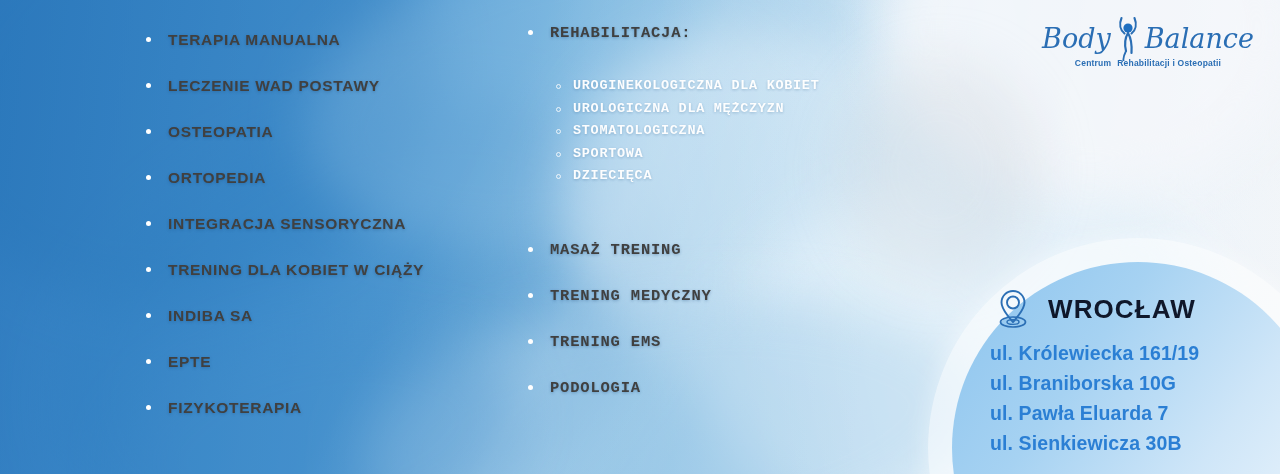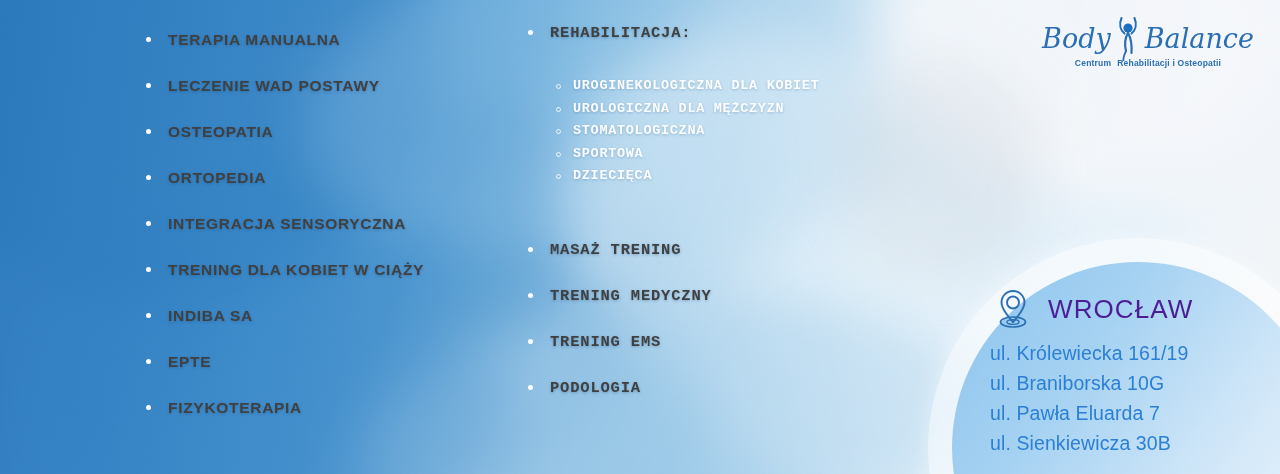--- a/index.html
+++ b/index.html
@@ -126,25 +126,25 @@
     position:absolute; left:952px; top:262px; width:372px; height:372px;
     border-radius:50%;
     background:linear-gradient(125deg,#8cc4ee 0%, #a6d2f2 32%,
                #cfe6f8 62%, #eaf4fc 88%, #f3f9fd 100%);
   }
   .addr-inner { position:absolute; left:990px; top:286px; width:260px; }
 
   .addr-head { display:flex; align-items:center; gap:12px; margin-bottom:6px; }
   .pin-icon { width:46px; height:46px; flex:0 0 auto; }
   .addr-city {
-    font-size:26px; font-weight:normal; color:#4c1d95;
+    font-size:26px; font-weight:bold; color:#0f172a;
     letter-spacing:1.1px; line-height:1;
   }
   .addr-line {
-    font-size:19.5px; font-weight:normal; color:#2b7fd4;
+    font-size:19.5px; font-weight:bold; color:#2b7fd4;
     letter-spacing:.1px; line-height:30px; white-space:nowrap;
   }
 </style>
 </head>
 <body>
 
 <div class="bg bg-base"></div>
 <div class="bg">
   <div class="blob b1"></div>
     <div class="blob b2"></div>

